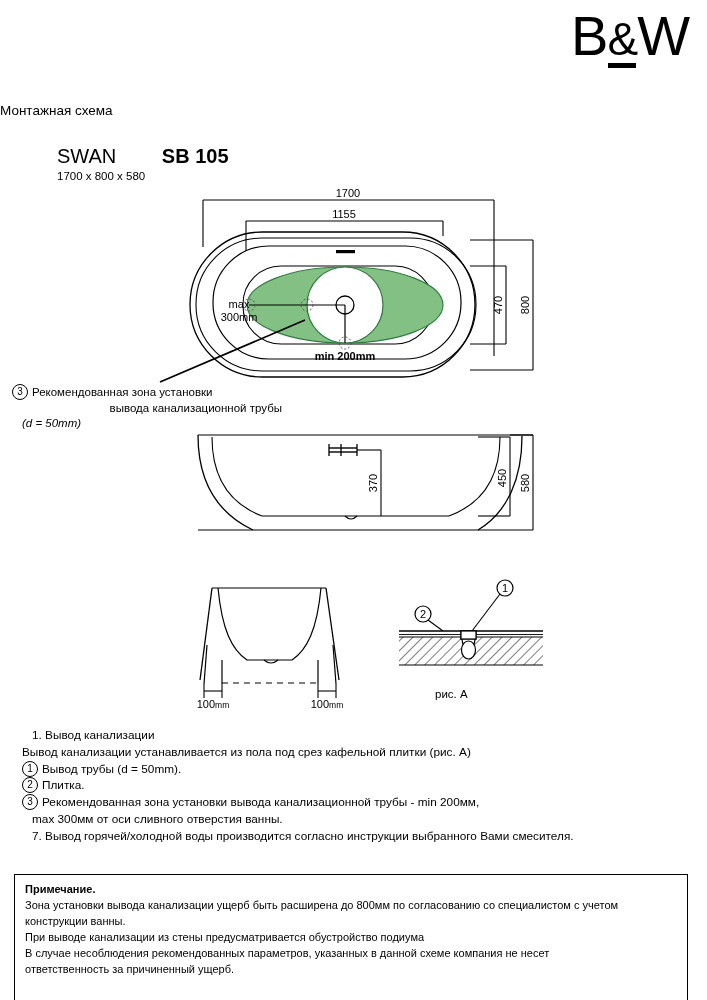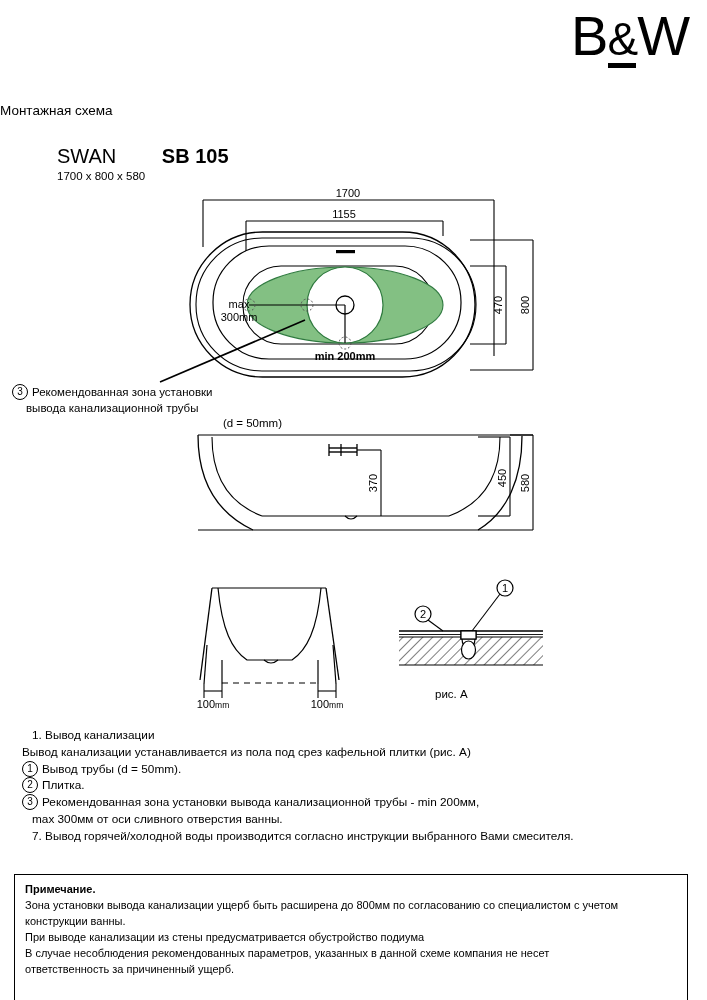--- a/index.html
+++ b/index.html
@@ -84,22 +84,22 @@
   
   .callout3 {
     position: absolute;
     left: 12px;
     top: 384px;
     width: 270px;
     font-size: 11.5px;
     line-height: 1.35;
   }
   .callout3 .l1 { white-space: nowrap; }
-  .callout3 .l2 { text-align: left; padding-left: 14px; }
-  .callout3 .l3 { text-align: right; padding-left: 10px; }
+  .callout3 .l2 { text-align: right; padding-left: 14px; }
+  .callout3 .l3 { text-align: left; padding-left: 10px; font-style: italic; }
   .circ-num {
     display: inline-block;
     width: 14px;
     height: 14px;
     line-height: 13px;
     border: 1px solid #000;
     border-radius: 50%;
     text-align: center;
     font-size: 10px;
     margin-right: 4px;

